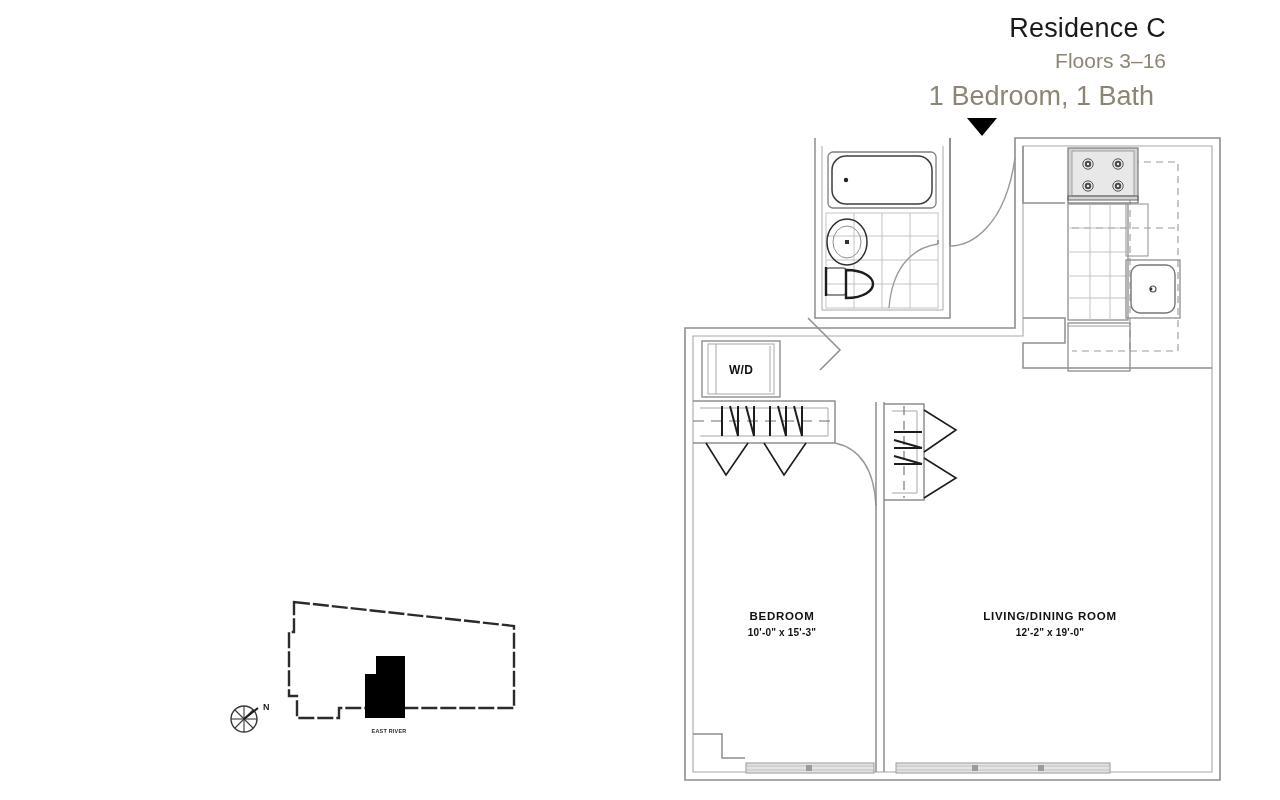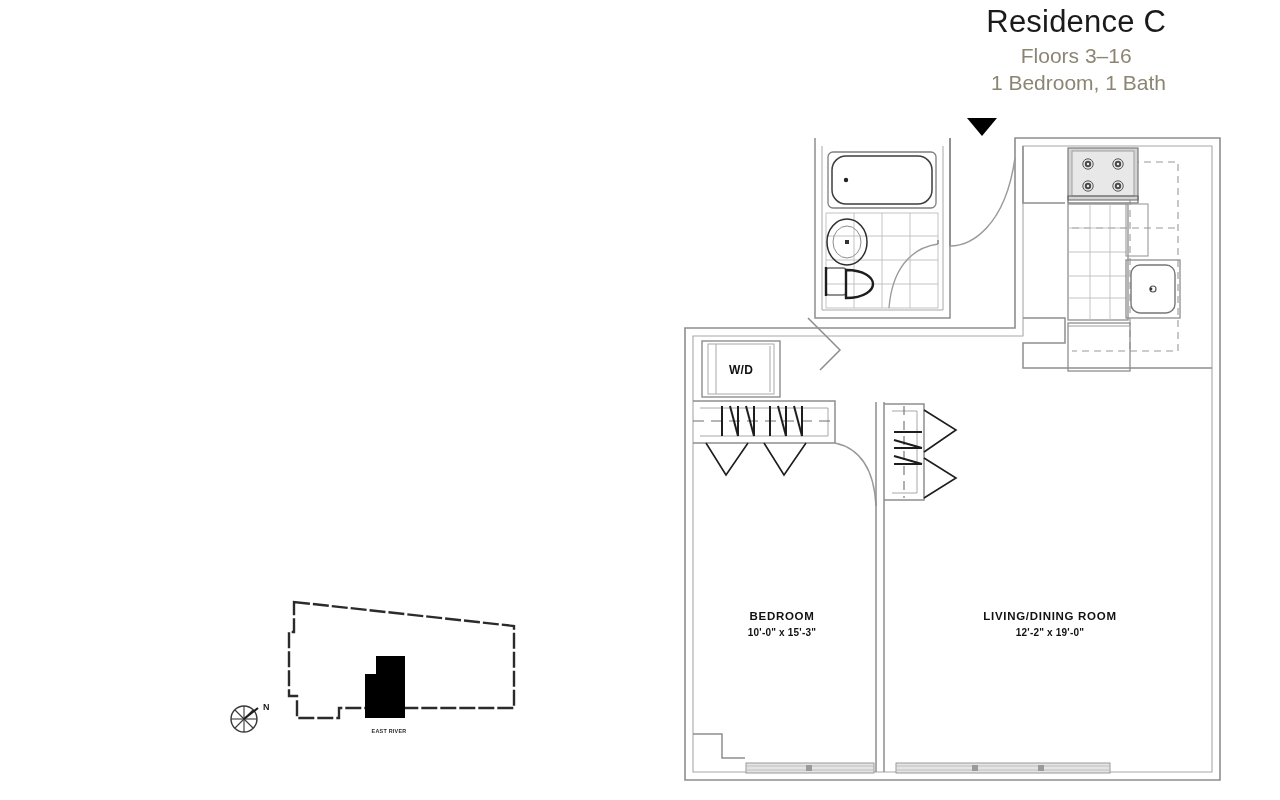--- a/index.html
+++ b/index.html
@@ -19,40 +19,39 @@
 
   
   #header-block {
     position: absolute;
     right: 114px;
     top: 6px;
     text-align: right;
     line-height: 1.0;
   }
   #plan-title {
-    font-size: 31px;
+    font-size: 27px;
     font-weight: 400;
     letter-spacing: 0.2px;
     color: #1a1a1a;
-    margin: 0 0 8px 0;
+    margin: 9px 0 8px 0;
     white-space: nowrap;
   }
   #plan-floors {
     font-size: 21px;
     font-weight: 400;
     color: #8c8573;
     margin: 0 0 6px 0;
     white-space: nowrap;
-    text-align: center;
   }
   #plan-beds {
-    font-size: 21px;
+    font-size: 27px;
     font-weight: 400;
     color: #8c8573;
-    margin: 0;
+    margin: 12px;
     white-space: nowrap;
   }
 
   
   #floorplan-wrap {
     position: absolute;
     left: 660px;
     top: 118px;
     width: 600px;
     height: 680px;

